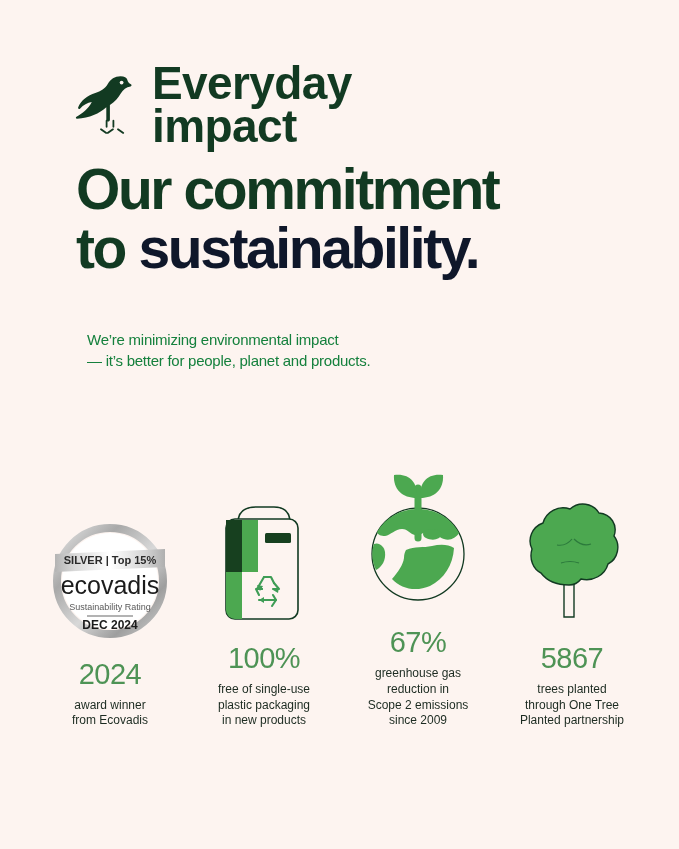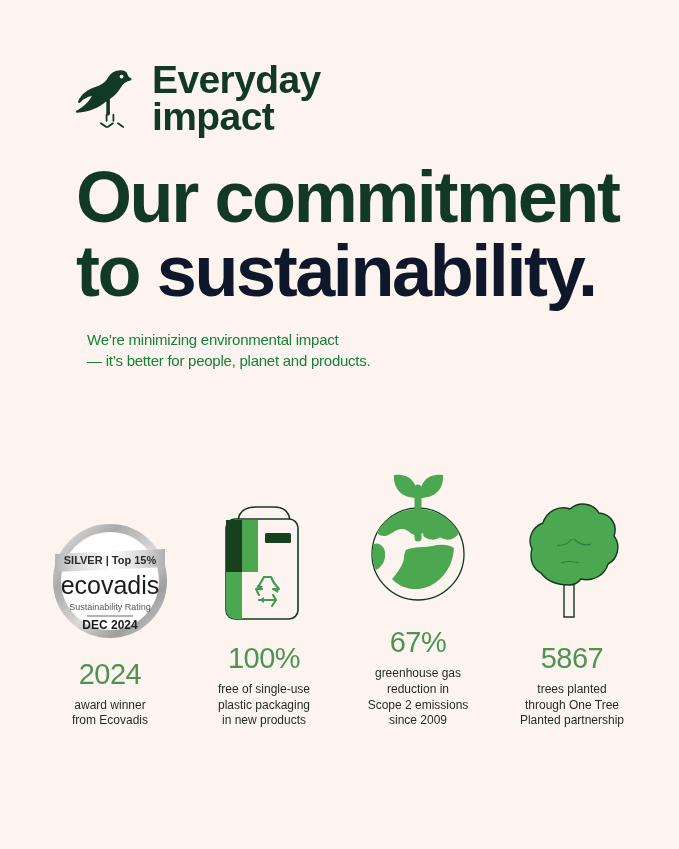--- a/index.html
+++ b/index.html
@@ -11,32 +11,32 @@
     overflow:hidden;
     position:relative;
   }
   .page{position:relative;width:679px;height:849px;}
 
   
   .logo{position:absolute;left:76px;top:62px;display:flex;align-items:center;gap:14px;}
   .logo-bird{width:62px;height:72px;display:block;flex:none;}
   .logo-word{
     font-weight:700;
-    font-size:39px;
+    font-size:46px;
     line-height:0.94;
     letter-spacing:-0.6px;
     color:#123A22;
   }
   .logo-word span{display:block;}
 
   
   .headline{
     position:absolute;left:76px;top:160px;
     font-weight:700;
-    font-size:72px;
+    font-size:57px;
     line-height:1.03;
     letter-spacing:-2.4px;
     color:#123A22;
     margin:0;
   }
   .headline .accent{color:#0f172a;}
 
   
   .lede{
     position:absolute;left:75px;top:317px;

